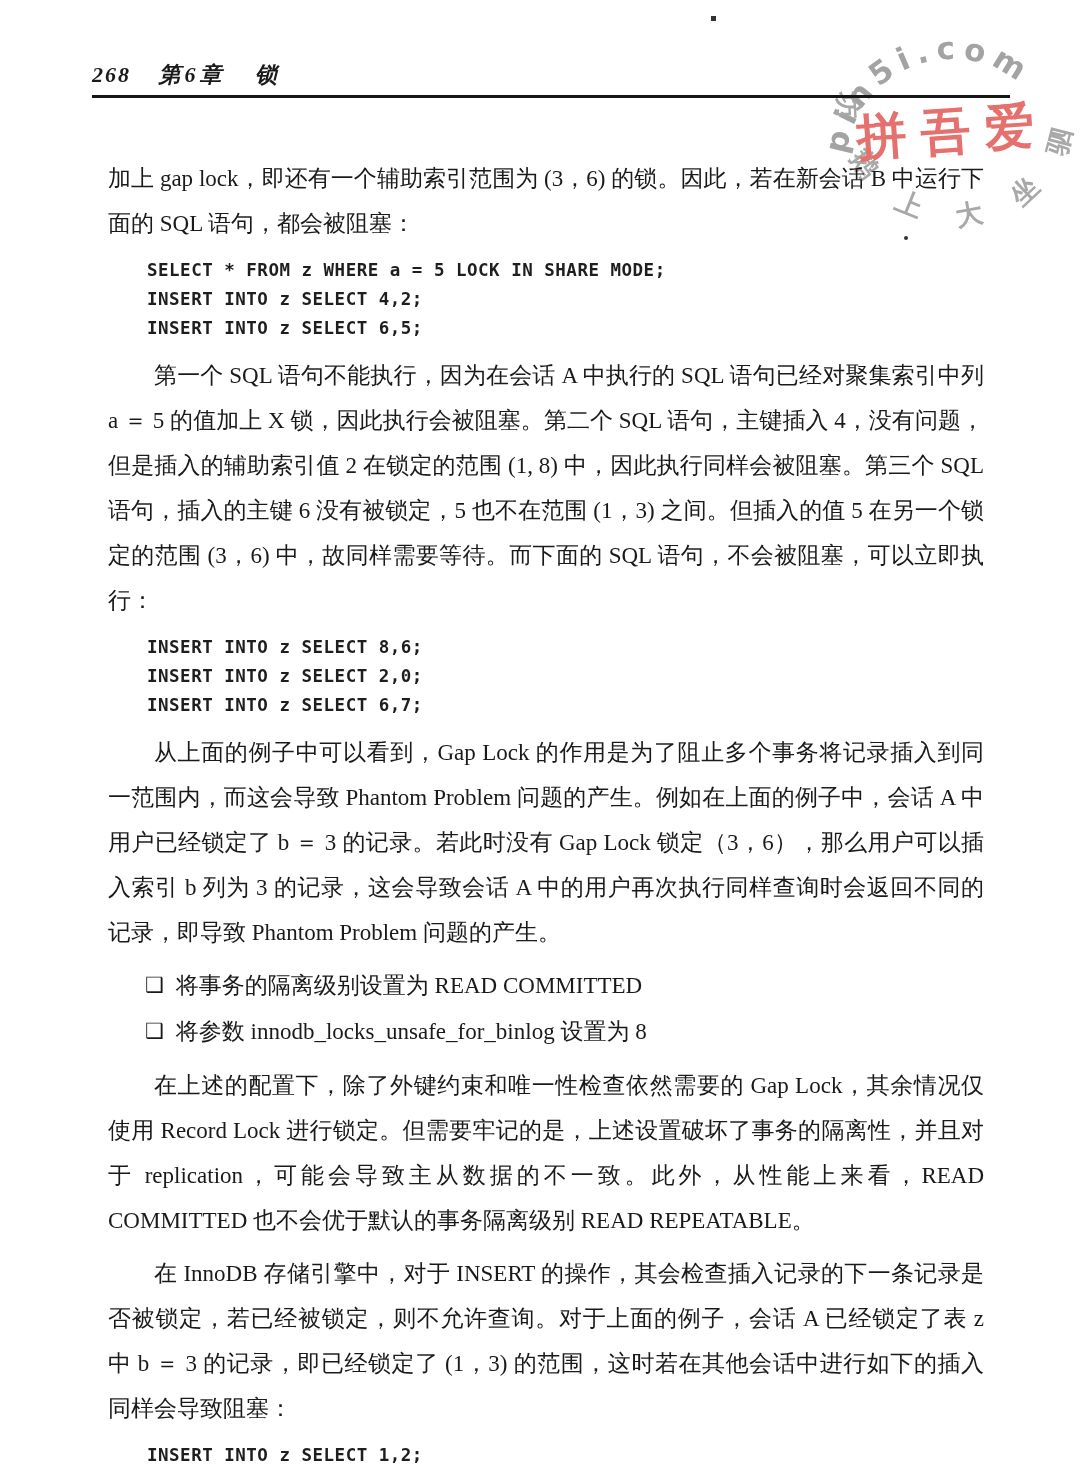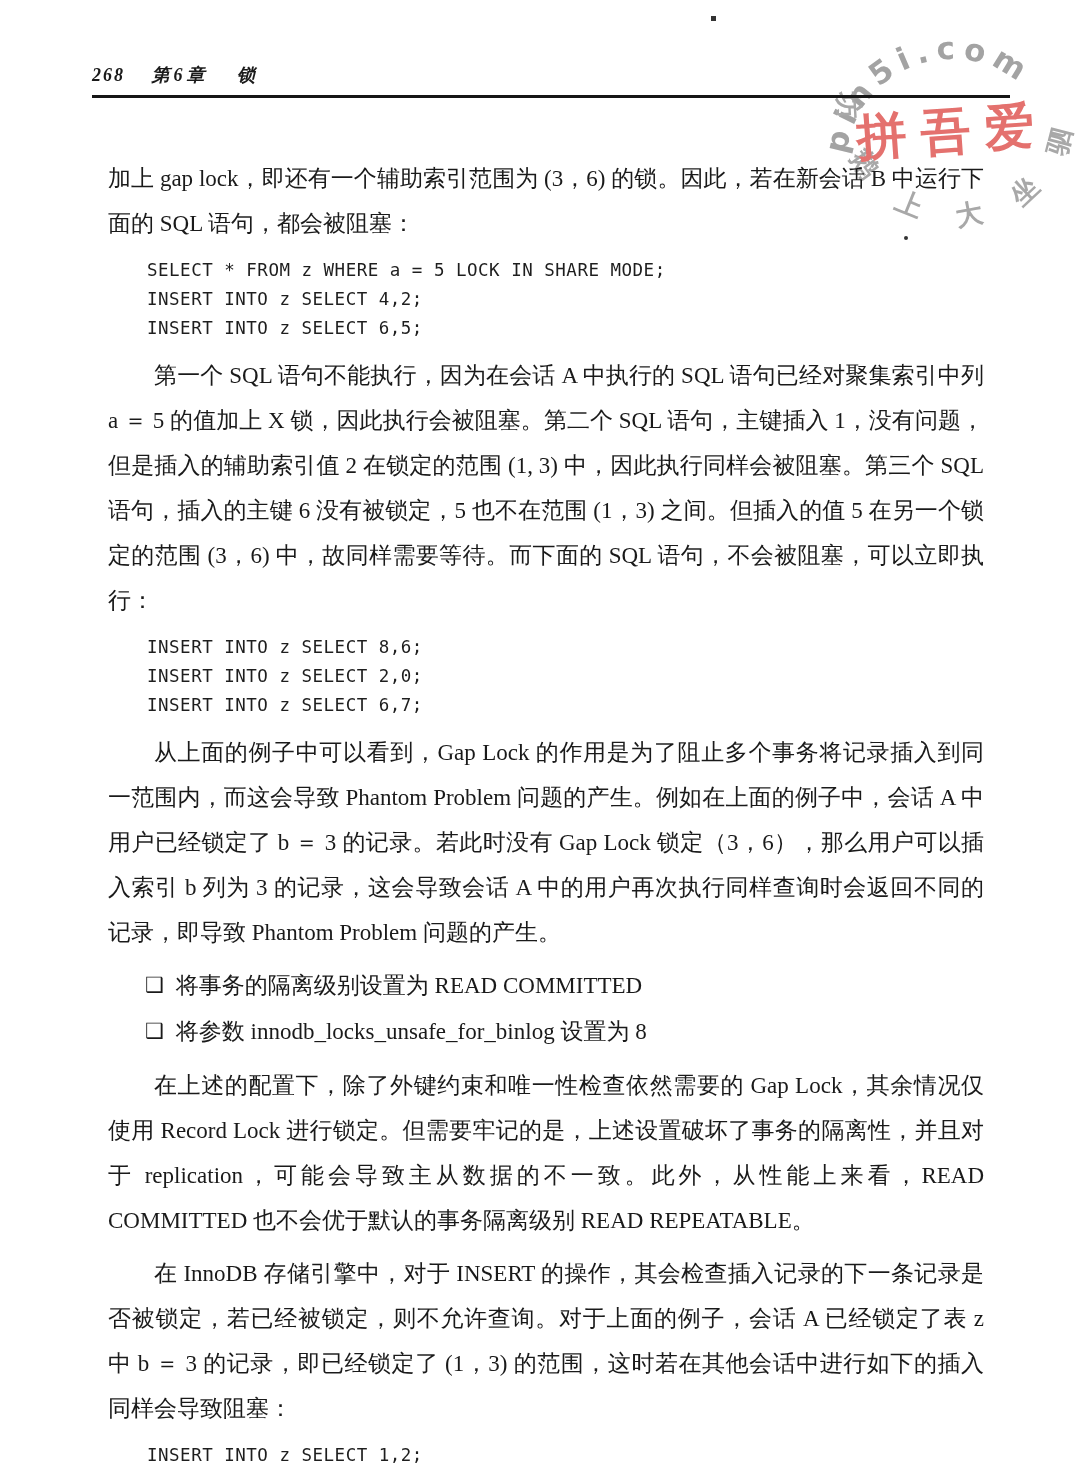--- a/index.html
+++ b/index.html
@@ -34,21 +34,21 @@
     font-weight:bold;font-size:50px;letter-spacing:14px;
     fill:#e4716e;
   }
   
   .running-head{
     position:absolute;
     left:92px;top:62px;
     width:918px;
     z-index:2;
     font-style:italic;font-weight:bold;
-    font-size:18px;line-height:26px;
+    font-size:22px;line-height:26px;
     border-bottom:3px solid #161616;
     padding-bottom:7px;
   }
   .running-head .pagenum{letter-spacing:2px;}
   .running-head .chap{margin-left:22px;letter-spacing:4px;}
   .running-head .chap-title{margin-left:24px;}
   
   .content{
     position:absolute;
     left:100px;top:148px;
@@ -62,21 +62,21 @@
   .para.indent{text-indent:2em;}
   .code{
     margin:10px 0 10px 47px;
     font-family:"DejaVu Sans Mono","Liberation Mono",monospace;
     font-size:17.5px;
     line-height:29px;
     color:#1e1e1e;
     text-align:left;
     letter-spacing:0.5px;
   }
-  .code-line{white-space:pre;}
+  .code-line{white-space:pre;font-weight:bold;}
   .bullet{
     padding-left:45px;
     text-align:left;
   }
   .bullet .bullet-icon{
     font-size:21px;
     margin-right:12px;
     position:relative;top:-1px;
   }
   .speck{
@@ -115,21 +115,21 @@
   <main class="content">
 
     <p class="para">加上 gap lock，即还有一个辅助索引范围为 (3，6) 的锁。因此，若在新会话 B 中运行下面的 SQL 语句，都会被阻塞：</p>
 
     <div class="code">
       <div class="code-line">SELECT * FROM z WHERE a = 5 LOCK IN SHARE MODE;</div>
       <div class="code-line">INSERT INTO z SELECT 4,2;</div>
       <div class="code-line">INSERT INTO z SELECT 6,5;</div>
     </div>
 
-    <p class="para indent">第一个 SQL 语句不能执行，因为在会话 A 中执行的 SQL 语句已经对聚集索引中列 a ＝ 5 的值加上 X 锁，因此执行会被阻塞。第二个 SQL 语句，主键插入 1，没有问题，但是插入的辅助索引值 2 在锁定的范围 (1, 3) 中，因此执行同样会被阻塞。第三个 SQL 语句，插入的主键 6 没有被锁定，5 也不在范围 (1，3) 之间。但插入的值 5 在另一个锁定的范围 (3，6) 中，故同样需要等待。而下面的 SQL 语句，不会被阻塞，可以立即执行：</p>
+    <p class="para indent">第一个 SQL 语句不能执行，因为在会话 A 中执行的 SQL 语句已经对聚集索引中列 a ＝ 5 的值加上 X 锁，因此执行会被阻塞。第二个 SQL 语句，主键插入 4，没有问题，但是插入的辅助索引值 2 在锁定的范围 (1, 8) 中，因此执行同样会被阻塞。第三个 SQL 语句，插入的主键 6 没有被锁定，5 也不在范围 (1，3) 之间。但插入的值 5 在另一个锁定的范围 (3，6) 中，故同样需要等待。而下面的 SQL 语句，不会被阻塞，可以立即执行：</p>
 
     <div class="code">
       <div class="code-line">INSERT INTO z SELECT 8,6;</div>
       <div class="code-line">INSERT INTO z SELECT 2,0;</div>
       <div class="code-line">INSERT INTO z SELECT 6,7;</div>
     </div>
 
     <p class="para indent">从上面的例子中可以看到，Gap Lock 的作用是为了阻止多个事务将记录插入到同一范围内，而这会导致 Phantom Problem 问题的产生。例如在上面的例子中，会话 A 中用户已经锁定了 b ＝ 3 的记录。若此时没有 Gap Lock 锁定（3，6），那么用户可以插入索引 b 列为 3 的记录，这会导致会话 A 中的用户再次执行同样查询时会返回不同的记录，即导致 Phantom Problem 问题的产生。</p>
 
 

